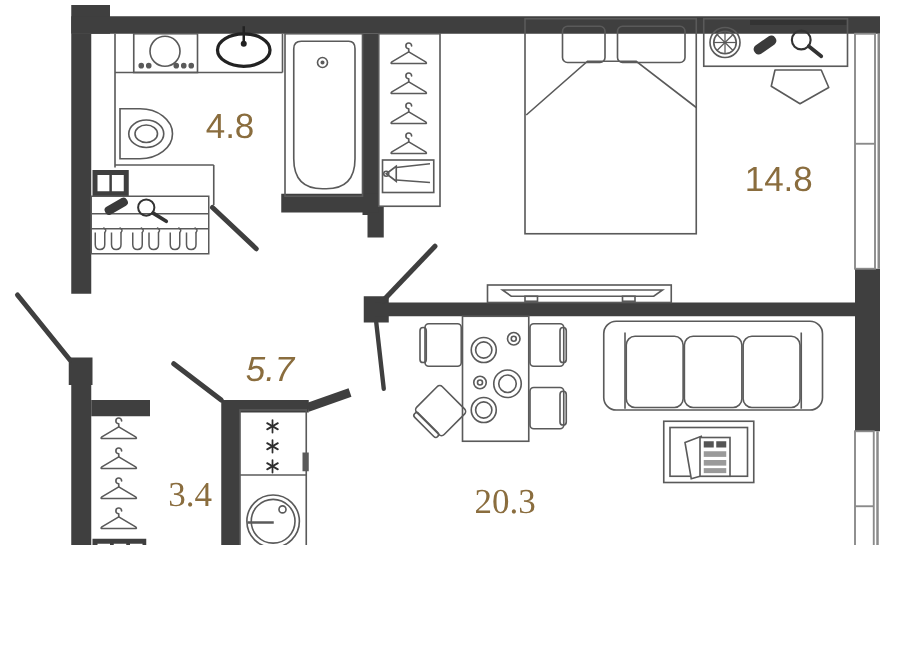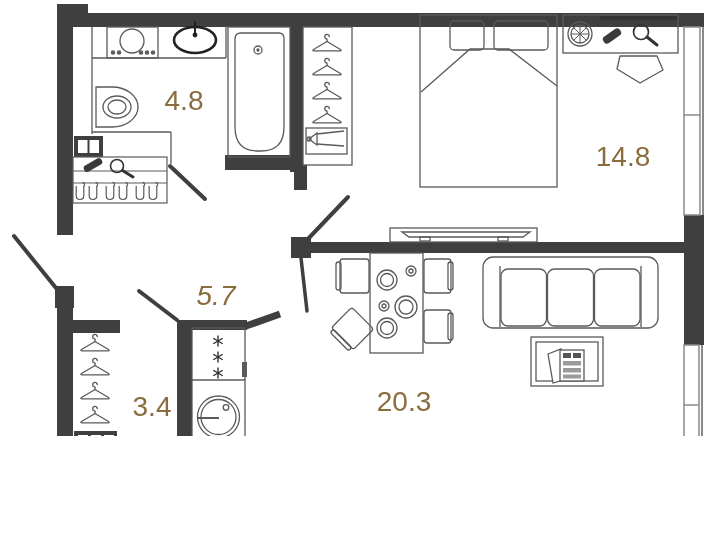--- a/index.html
+++ b/index.html
@@ -311,17 +311,17 @@
       <rect x="448" y="313" width="5" height="27" rx="2.5"></rect>
     </g>
     <g transform="rotate(-45 352.5 328.5)">
       <rect x="338" y="313" width="29" height="31" rx="3"></rect>
       <rect x="334" y="315.5" width="4.5" height="26" rx="2.2"></rect>
     </g>
   </g>
 </svg>
 
   <div class="area-label" style="left:184px;top:101px;">4.8</div>
-  <div class="area-label" style="left:623px;top:157px;">14.8</div>
+  <div class="area-label" style="left:623px;top:144px;">14.8</div>
   <div class="area-label" style="left:216px;top:296px;font-style:italic;">5.7</div>
-  <div class="area-label" style="left:152px;top:407px;">3.4</div>
-  <div class="area-label" style="left:404px;top:402px;">20.3</div>
+  <div class="area-label" style="left:152px;top:397px;font-family:Liberation Serif, serif;">3.4</div>
+  <div class="area-label" style="left:404px;top:402px;font-family:Liberation Serif, serif;">20.3</div>
 </div>
 
 </body></html>

